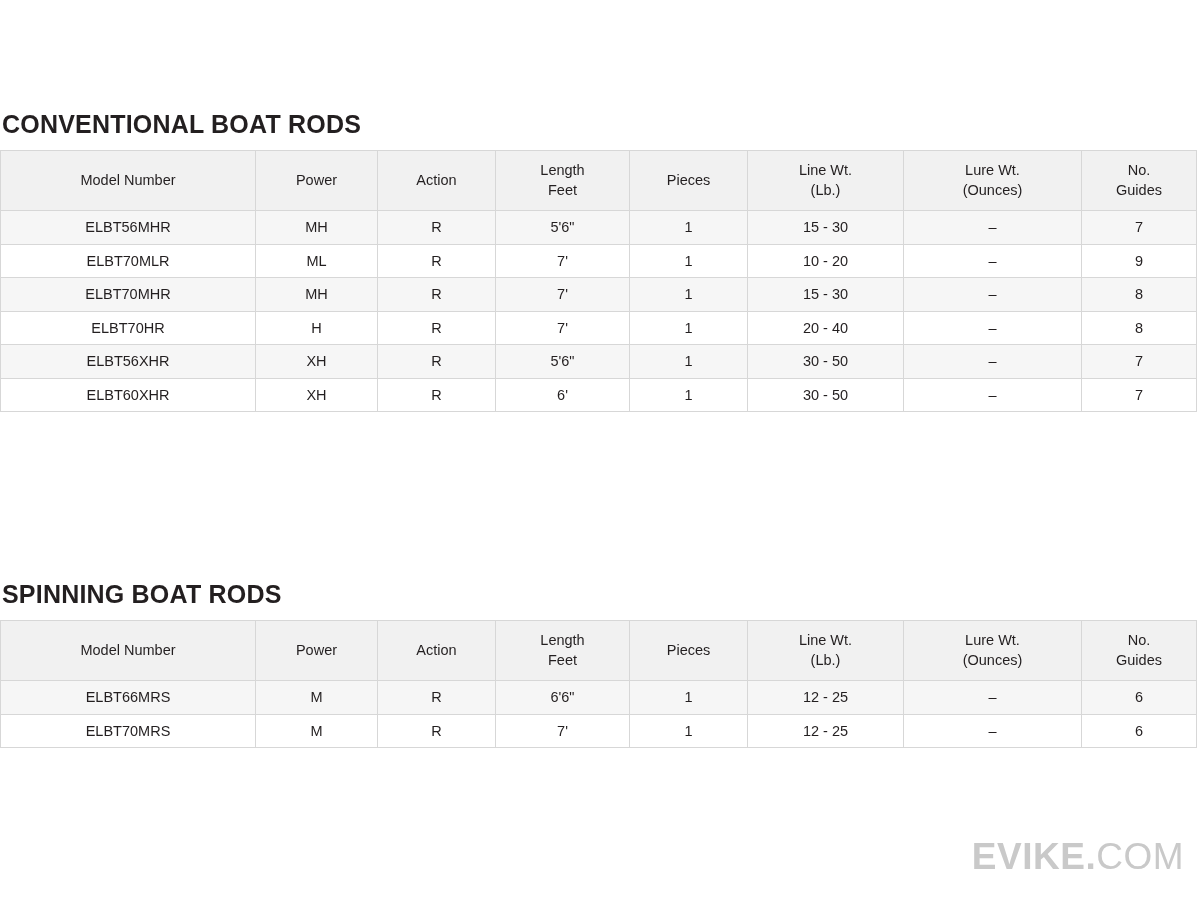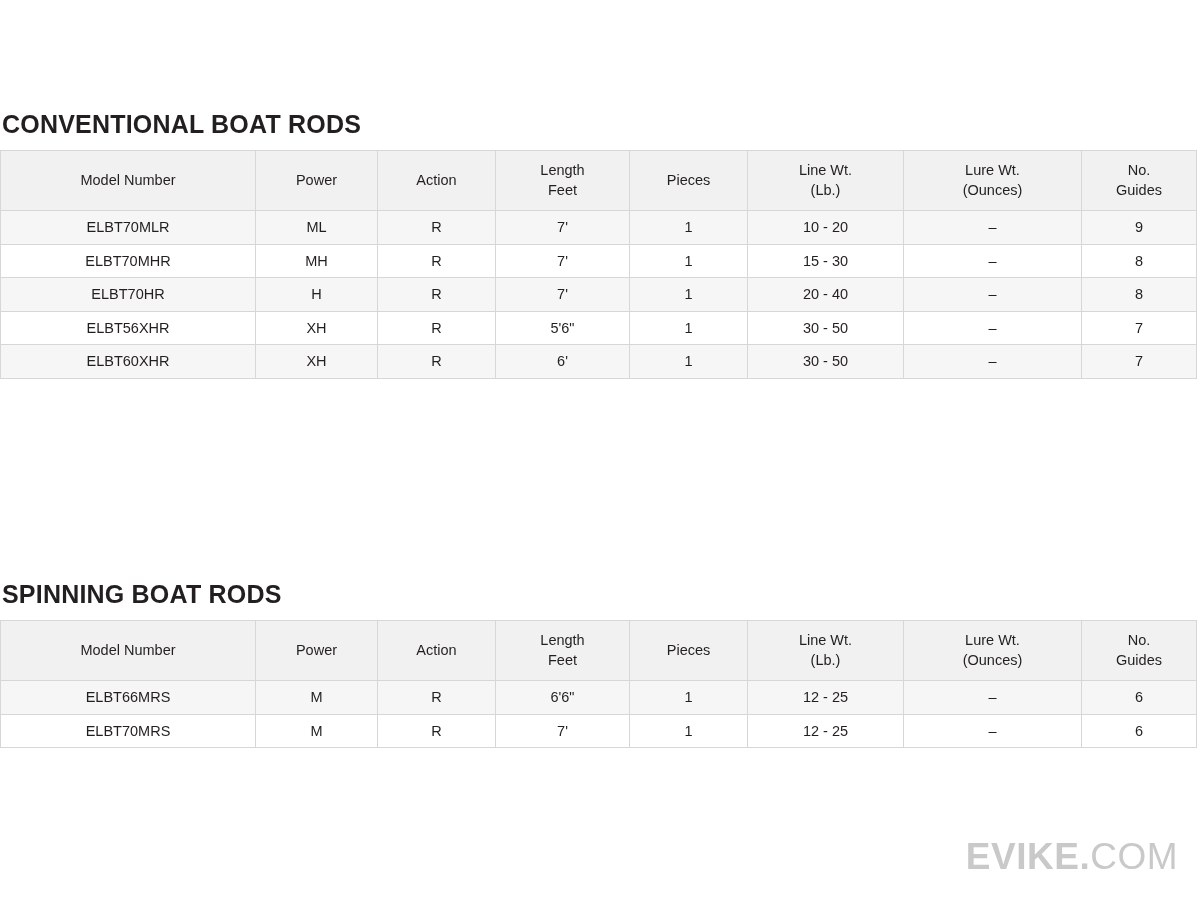--- a/index.html
+++ b/index.html
@@ -65,21 +65,21 @@
   .col-pieces { width: 118px; }
   .col-linewt { width: 156px; }
   .col-lurewt { width: 178px; }
   .col-guides { width: 115px; }
   .hdr-l1 { display: block; }
   .hdr-l2 { display: block; }
   .block-conventional { position: absolute; top: 110px; left: 0; }
   .block-spinning { position: absolute; top: 580px; left: 0; }
   .watermark {
     position: absolute;
-    right: 22px;
+    right: 16px;
     bottom: 22px;
     font-size: 37px;
     letter-spacing: 0.5px;
     color: #c9c9c9;
     font-weight: normal;
     white-space: nowrap;
     margin-left: 17px;
   }
   .watermark .wm-strong {
     font-weight: bold;
@@ -135,20 +135,30 @@
             <span class="hdr-l2">(Ounces)</span>
           </th>
           <th>
             <span class="hdr-l1">No.</span>
             <span class="hdr-l2">Guides</span>
           </th>
         </tr>
       </thead>
       <tbody>
         <tr>
+          <td>ELBT56MHR</td>
+          <td>MH</td>
+          <td>R</td>
+          <td>5'6"</td>
+          <td>1</td>
+          <td>15 - 30</td>
+          <td>–</td>
+          <td>7</td>
+        </tr>
+        <tr>
           <td>ELBT70MLR</td>
           <td>ML</td>
           <td>R</td>
           <td>7'</td>
           <td>1</td>
           <td>10 - 20</td>
           <td>–</td>
           <td>9</td>
         </tr>
         <tr>

